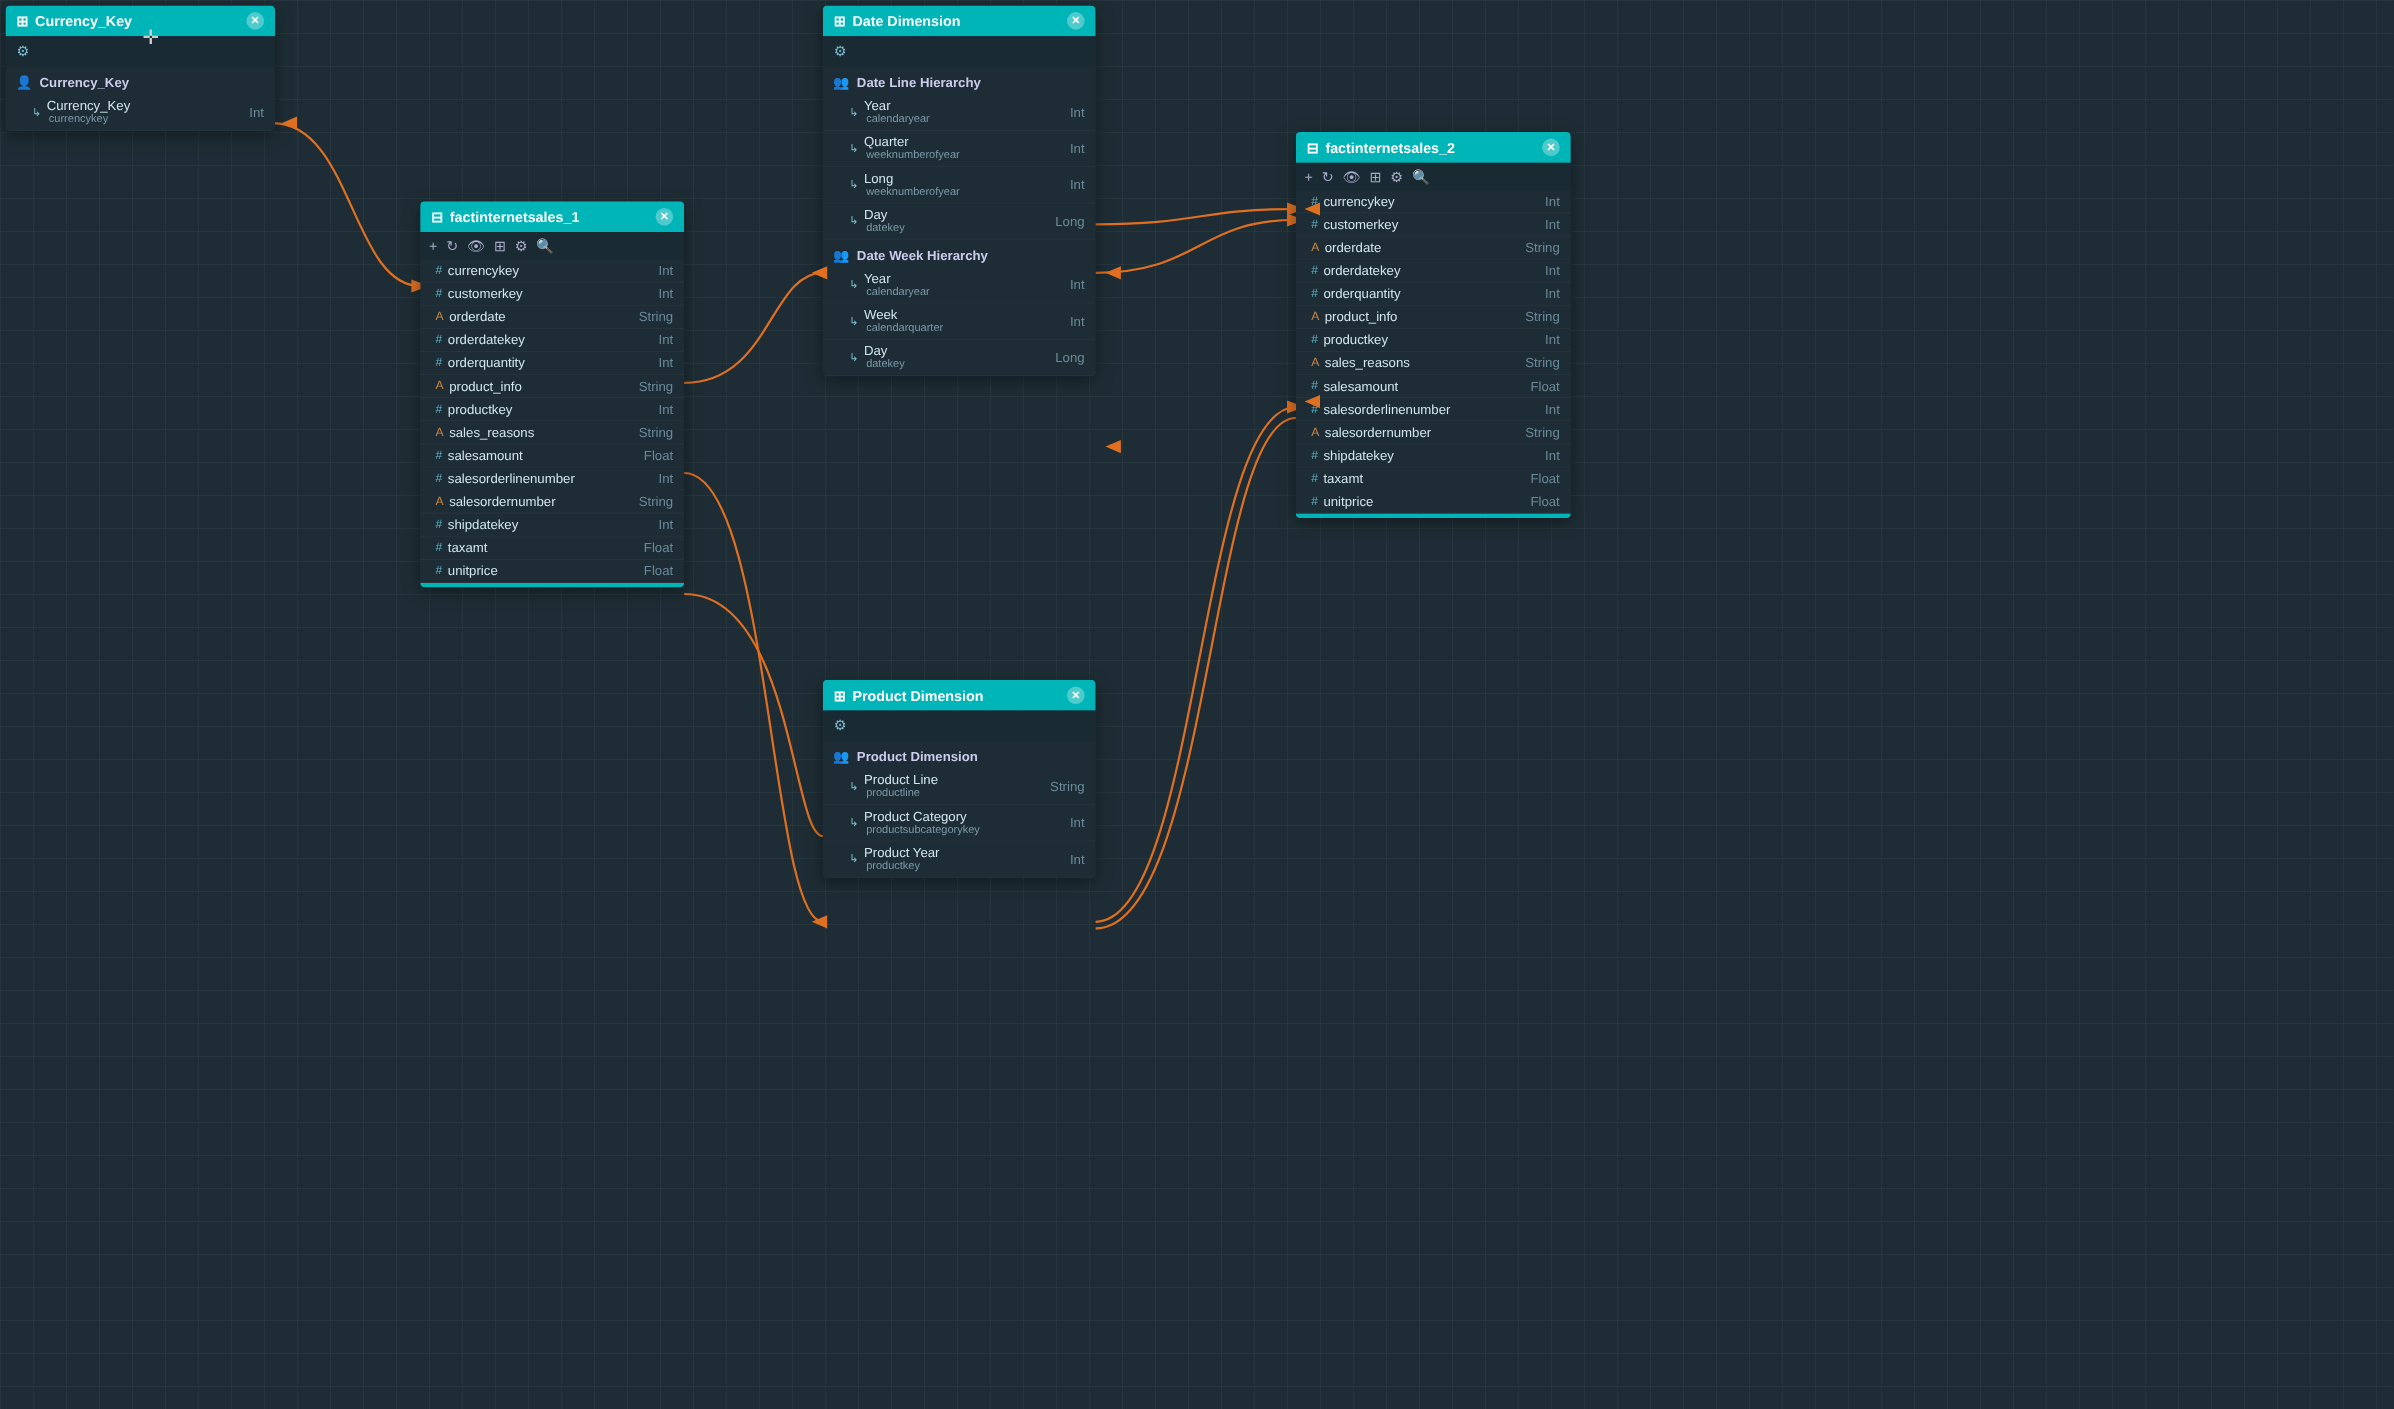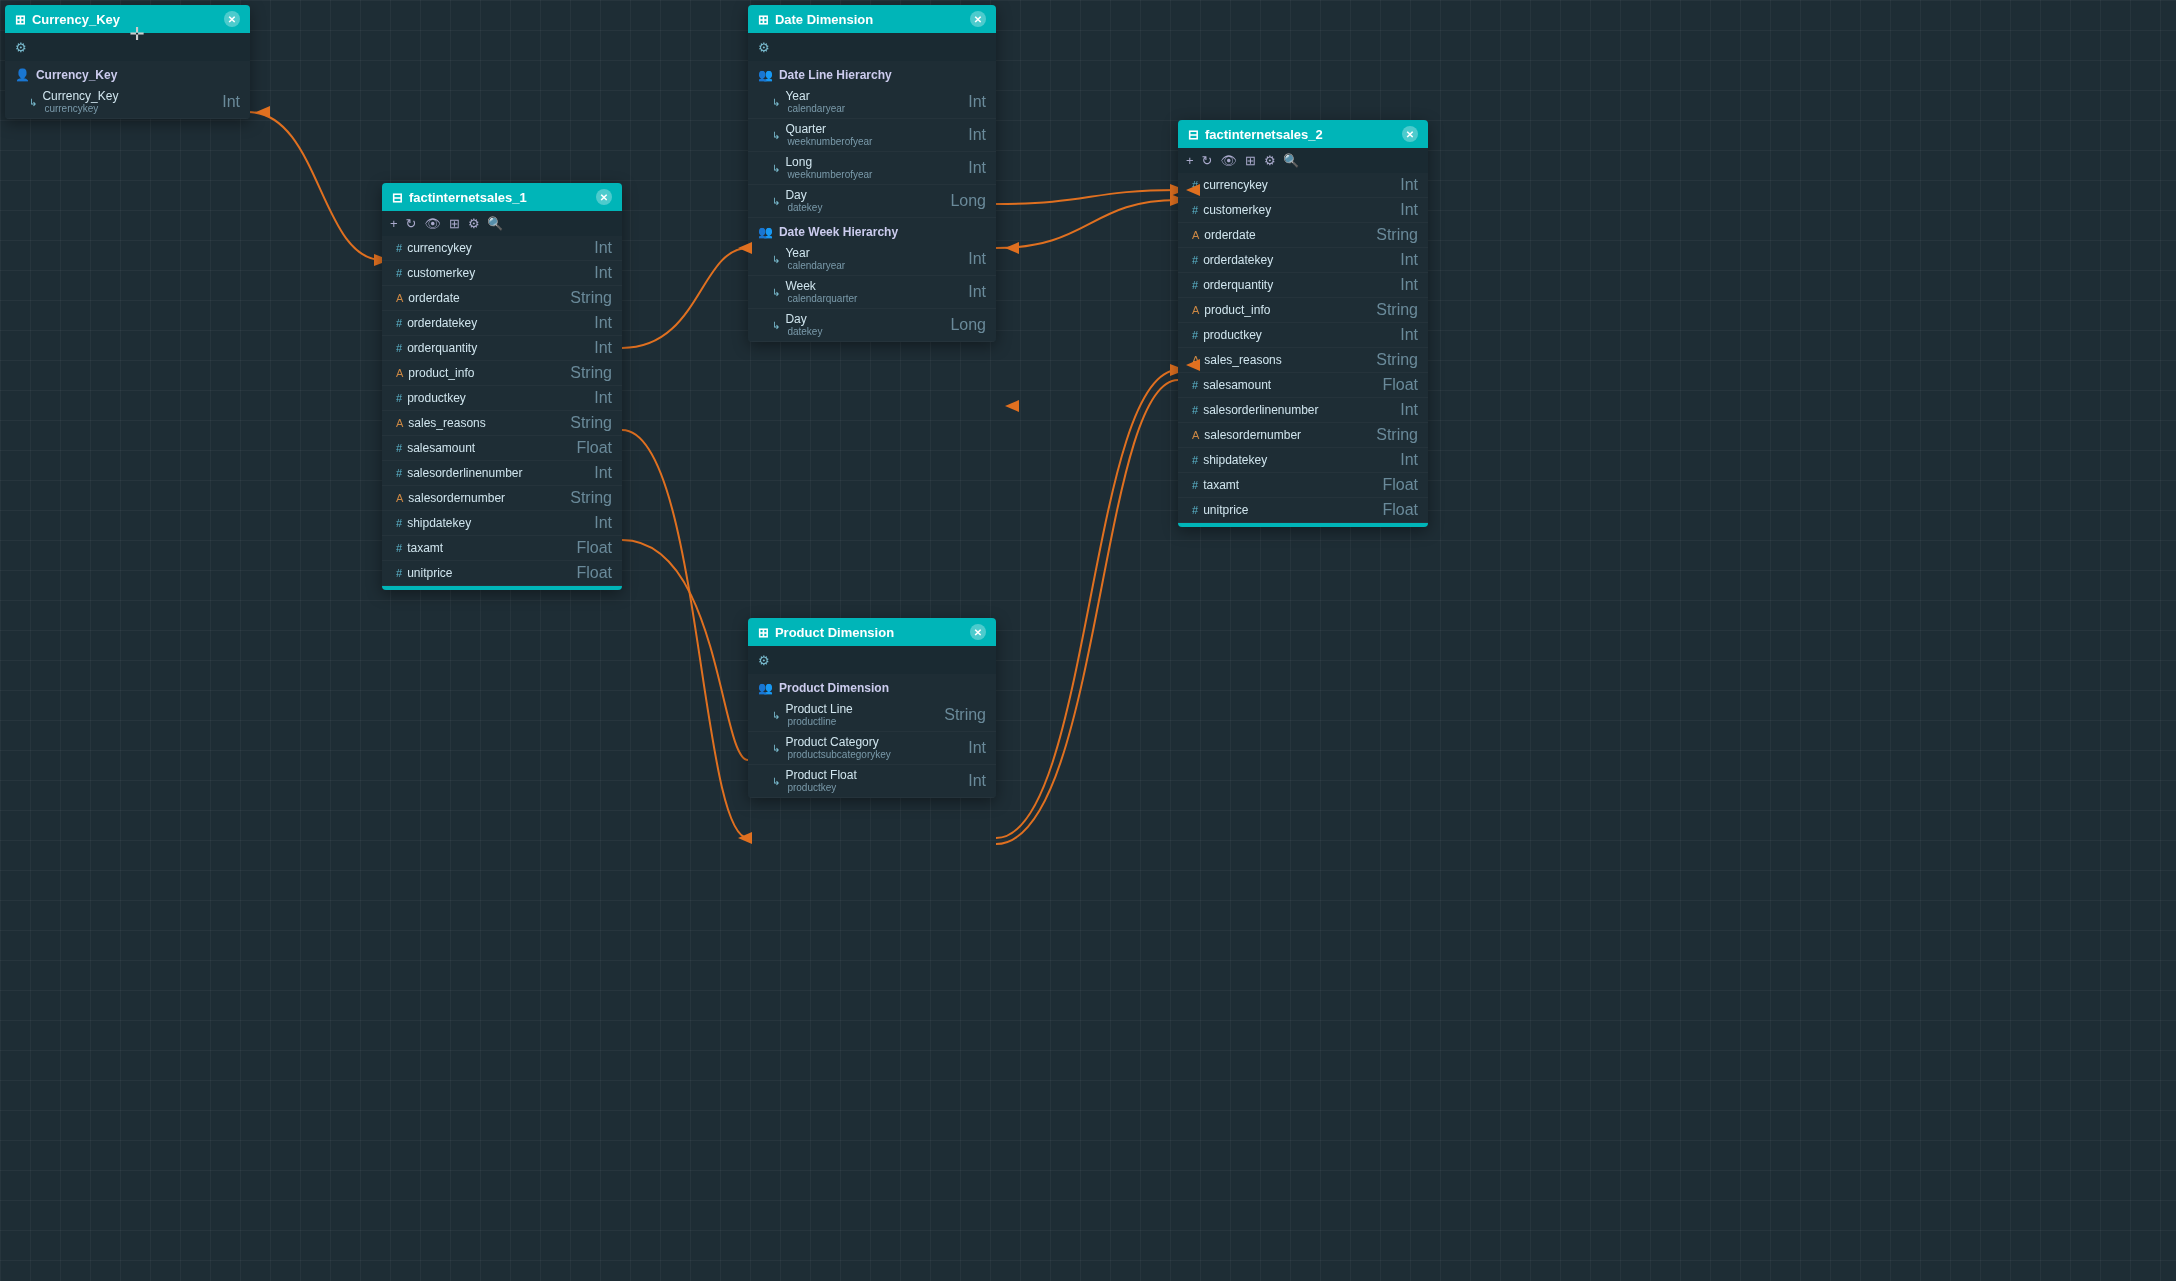--- a/index.html
+++ b/index.html
@@ -104,21 +104,21 @@
     .field-row .field-sub {
       font-size: 10px;
       color: #7a9aaa;
       margin-left: 2px;
       display: block;
       line-height: 1.2;
     }
 
     .field-row .field-type {
       color: #6a8a9a;
-      font-size: 16px;
+      font-size: 12px;
     }
 
     .field-icon {
       font-size: 11px;
       color: #7abcd0;
     }
 
     .field-icon.hash { color: #5bb5cc; }
     .field-icon.alpha { color: #cc8844; }
     .field-icon.arrow { color: #7abcd0; font-size: 10px; }
@@ -524,21 +524,21 @@
           <span class="field-name">Product Category</span>
           <span class="field-sub">productsubcategorykey</span>
         </div>
       </div>
       <span class="field-type">Int</span>
     </div>
     <div class="field-row indent-row">
       <div class="field-left">
         <span class="field-icon arrow">↳</span>
         <div>
-          <span class="field-name">Product Float</span>
+          <span class="field-name">Product Year</span>
           <span class="field-sub">productkey</span>
         </div>
       </div>
       <span class="field-type">Int</span>
     </div>
   </div>
 </div>
 
 <div class="table-card" id="card-fact2">
   <div class="card-header">

